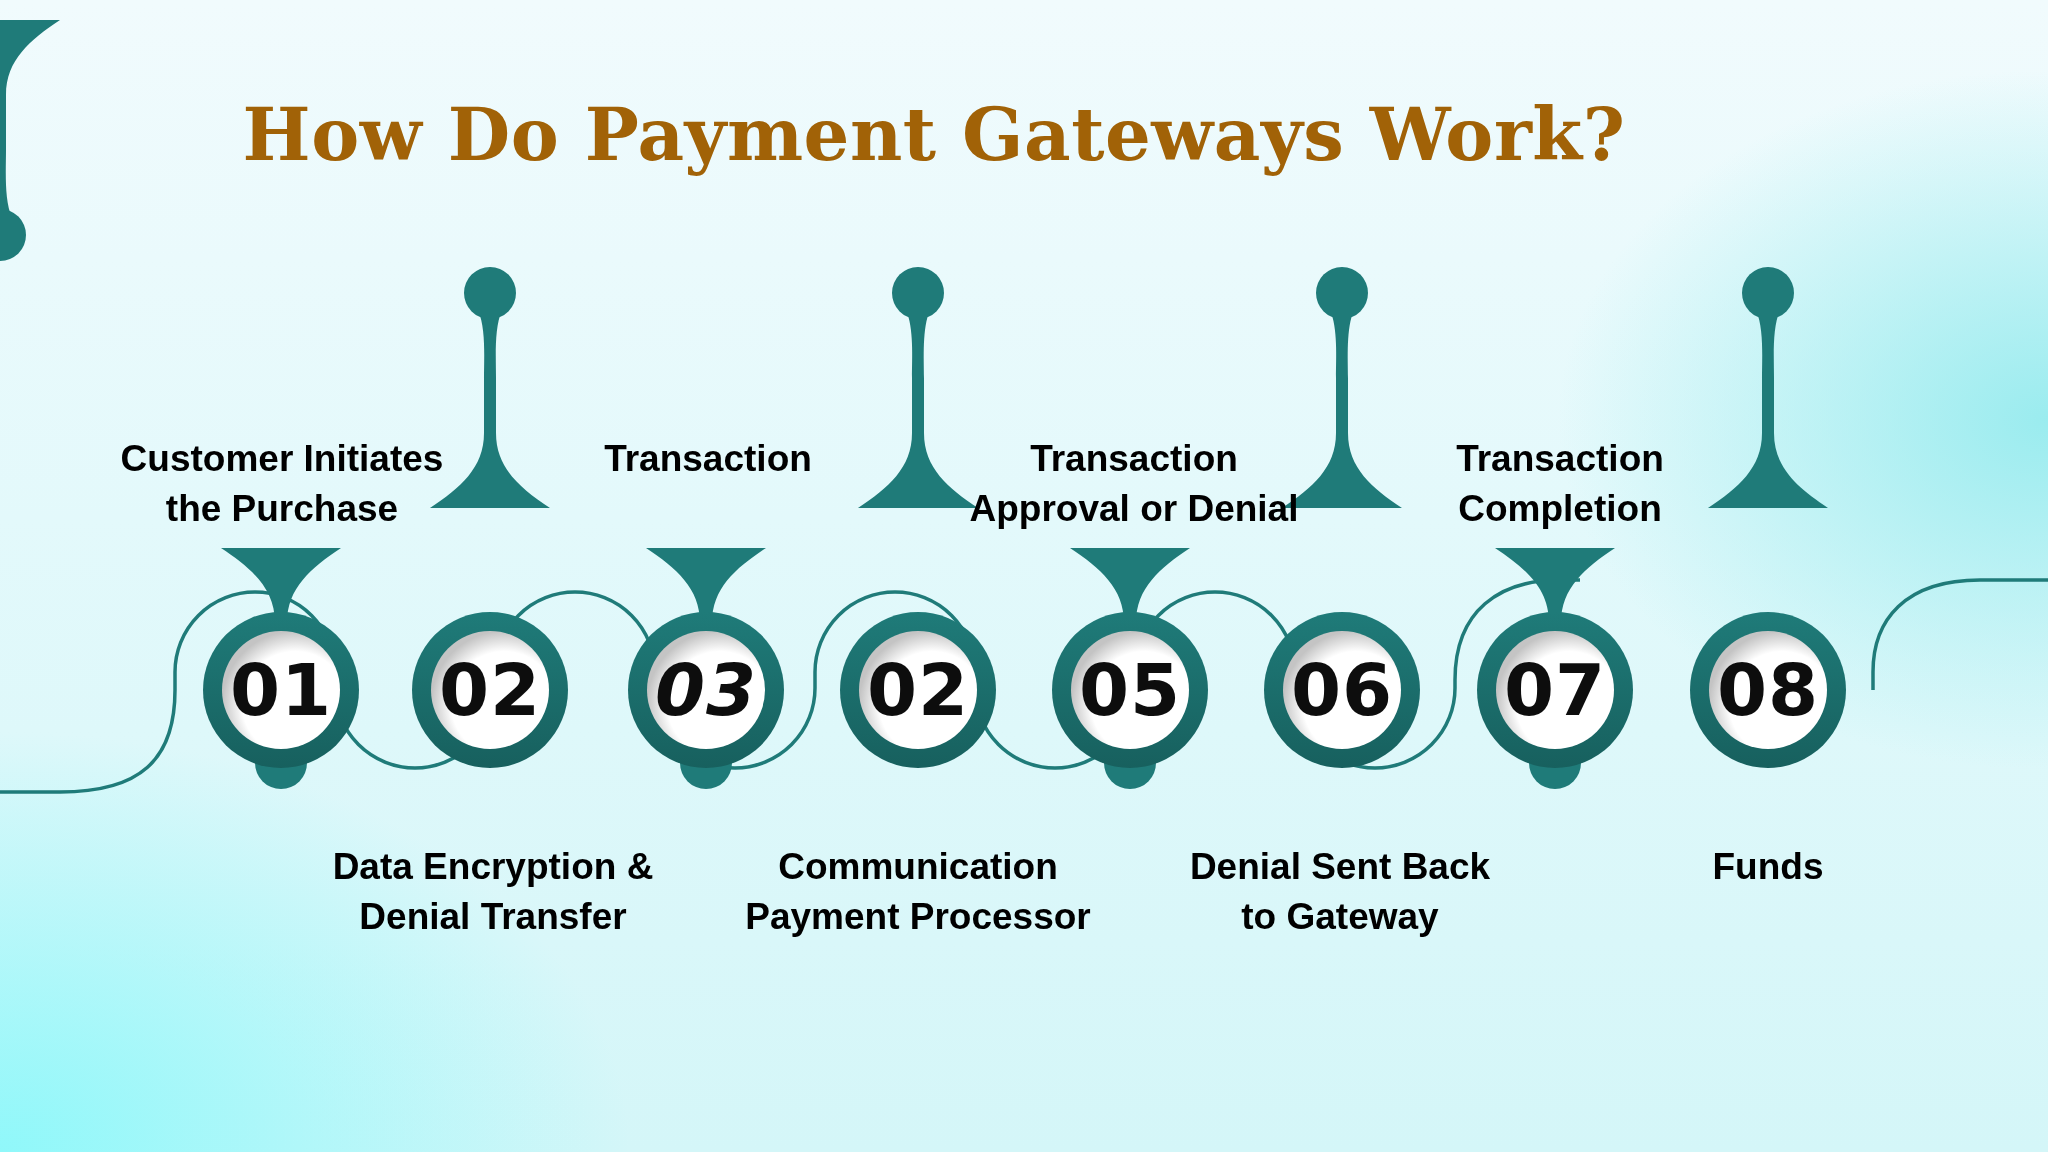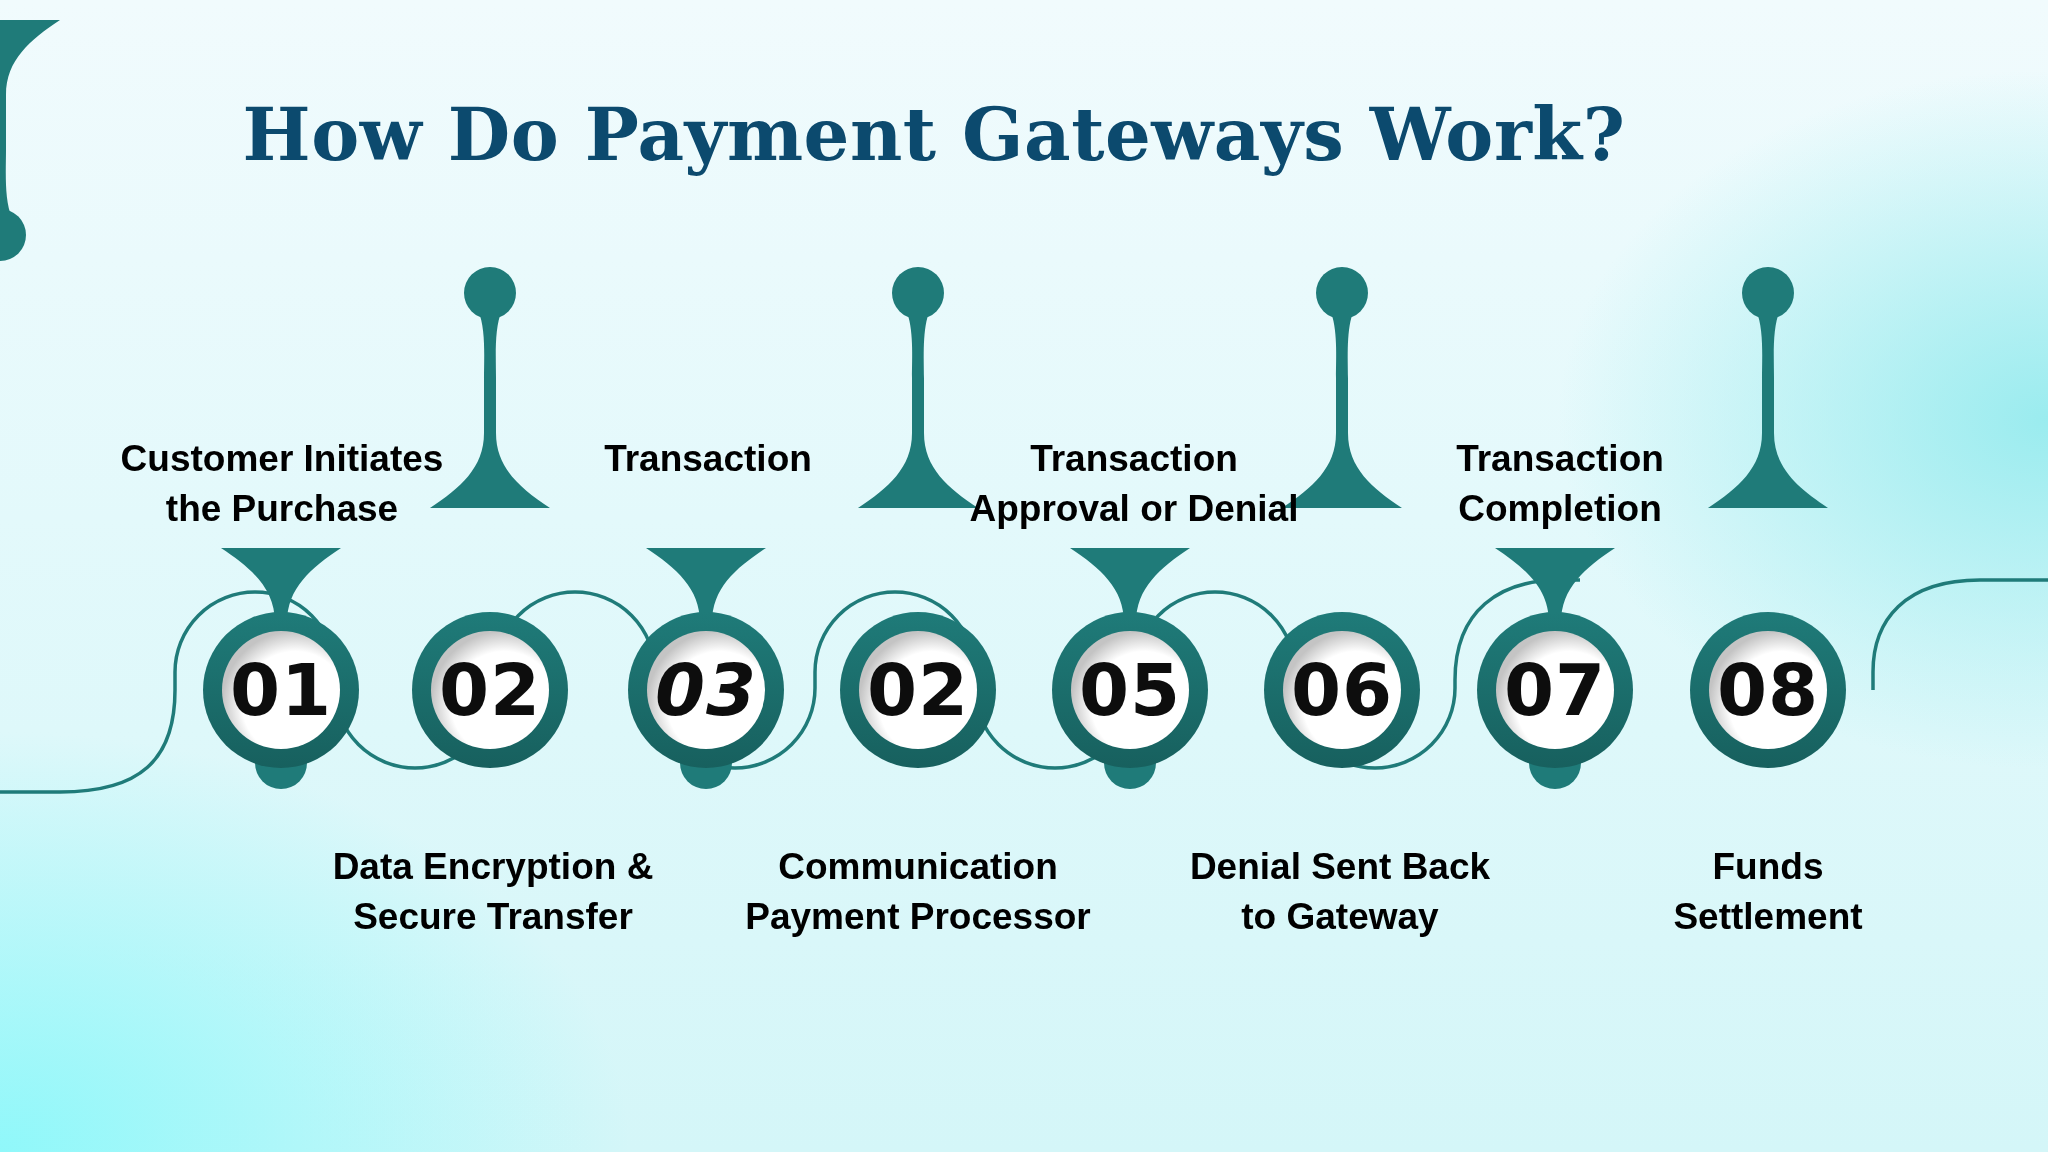--- a/index.html
+++ b/index.html
@@ -7,21 +7,21 @@
     width:2048px; height:1152px; overflow:hidden; position:relative;
     background:
       radial-gradient(ellipse 700px 500px at 2048px 420px, rgba(150,235,238,0.95), rgba(150,235,238,0) 70%),
       radial-gradient(ellipse 900px 600px at 0px 1152px, rgba(140,248,250,0.95), rgba(140,248,250,0) 70%),
       linear-gradient(180deg, #f1fbfd 0%, #e3f9fb 45%, #d4f6f8 100%);
     font-family: "Liberation Sans", "DejaVu Sans", sans-serif;
   }
   .title {
     position:absolute; left:0; top:92px; width:1868px; text-align:center;
     font-family: "DejaVu Serif", "Liberation Serif", serif;
-    font-weight:bold; font-size:72px; color:#0c4a6e; letter-spacing:0.5px;
+    font-weight:bold; font-size:72px; color:#a16207; letter-spacing:0.5px;
     margin:0;
   }
   svg.diagram { position:absolute; left:0; top:0; }
   .label {
     position:absolute; width:380px; text-align:center;
     font-family: "Liberation Sans", "DejaVu Sans", sans-serif;
     font-weight:bold; font-size:37px; line-height:50px; color:#000000;
   }
   .num {
     position:absolute; width:150px; height:90px; text-align:center;
@@ -151,26 +151,25 @@
   <div>Transaction</div>
   <div>Approval or Denial</div>
 </div>
 <div class="label" style="left:1370px; top:434px;">
   <div>Transaction</div>
   <div>Completion</div>
 </div>
 
 <div class="label" style="left:303px; top:842px;">
   <div>Data Encryption &amp;</div>
-  <div>Secure Transfer</div>
+  <div>Denial Transfer</div>
 </div>
 <div class="label" style="left:728px; top:842px;">
   <div>Communication</div>
   <div>Payment Processor</div>
 </div>
 <div class="label" style="left:1150px; top:842px;">
   <div>Denial Sent Back</div>
   <div>to Gateway</div>
 </div>
 <div class="label" style="left:1578px; top:842px;">
   <div>Funds</div>
-  <div>Settlement</div>
 </div>
 
 </body></html>

